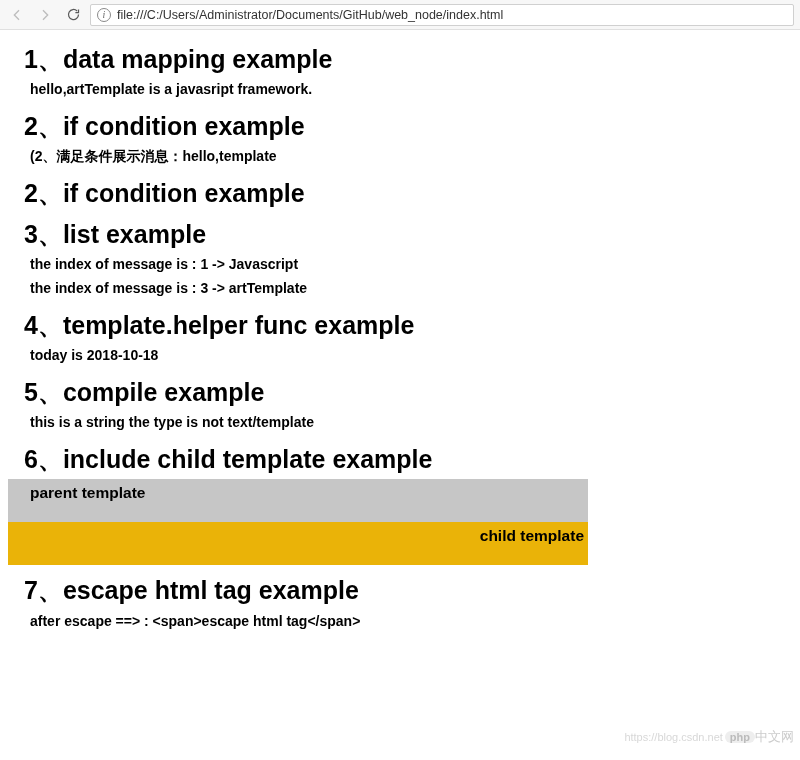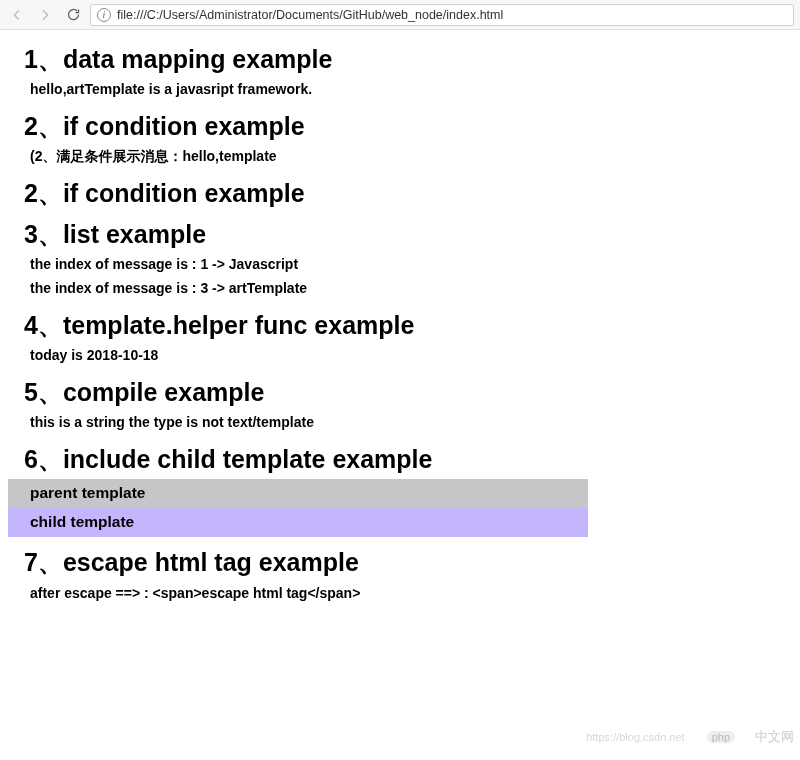--- a/index.html
+++ b/index.html
@@ -71,43 +71,43 @@
   .sub {
     font-size: 14px;
     font-weight: 700;
     margin: 2px 0 2px 22px;
     line-height: 1.55;
   }
   .tpl-row {
     width: 580px;
     font-size: 15.5px;
     font-weight: 700;
-    padding: 2px 4px 4px 22px;
+    padding: 2px 4px 18px 22px;
     line-height: 1.5;
   }
   .tpl-parent { background: #c6c6c6; }
-  .tpl-child  { background: #c4b5fd; }
+  .tpl-child  { background: #eab308; text-align: right; }
   
   .watermark {
     position: absolute;
     right: 6px;
     bottom: 14px;
     display: flex;
     align-items: center;
-    gap: 20px;
+    gap: 0;
     color: #ccc;
     font-size: 13px;
     pointer-events: none;
   }
   .php-badge {
     background: #eee;
     border-radius: 10px;
     padding: 0 5px;
     font-size: 11px;
-    font-weight: 400;
+    font-weight: 700;
     color: #bbb;
   }
   .wm-link { color: #d8d8d8; font-size: 11px; margin-right: 2px; }
 </style>
 </head>
 <body>
 
 <div class="toolbar">
   <div class="nav-btn">
     <svg viewBox="0 0 24 24" width="16" height="16">

